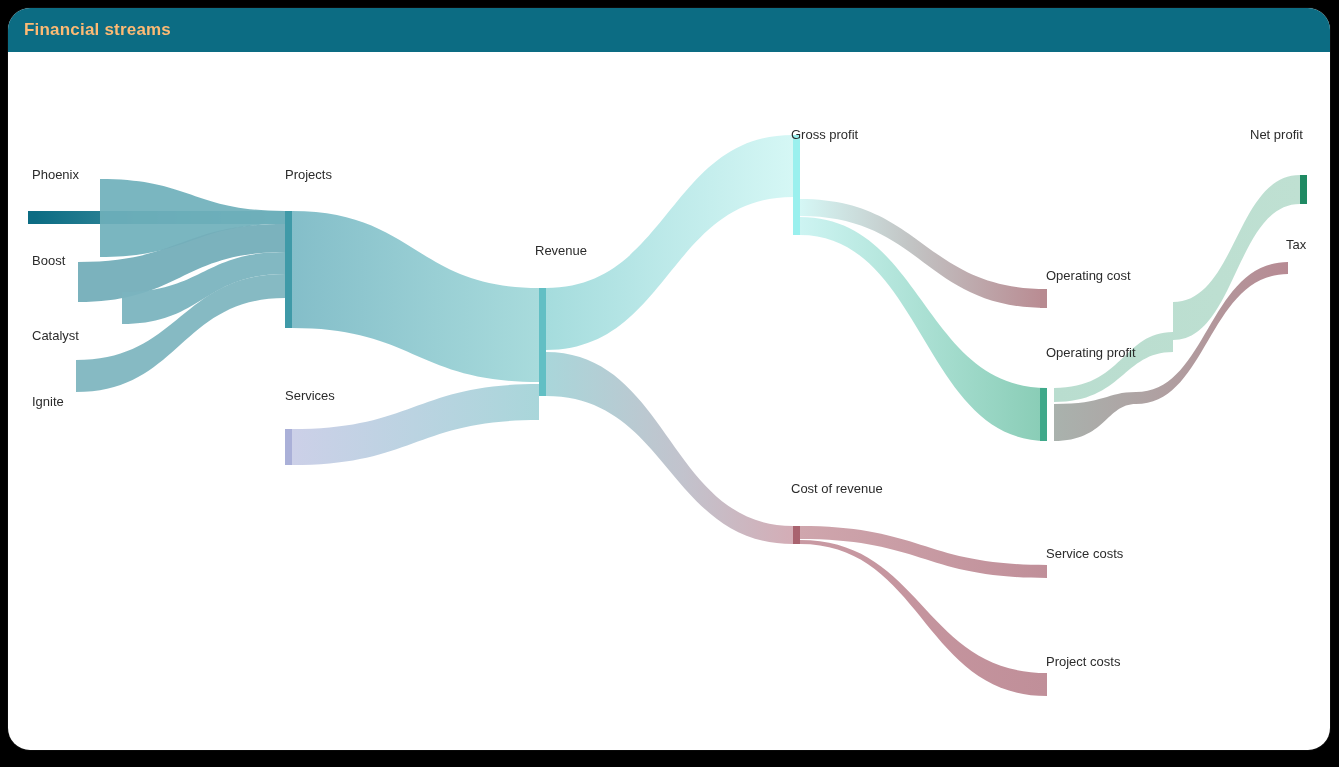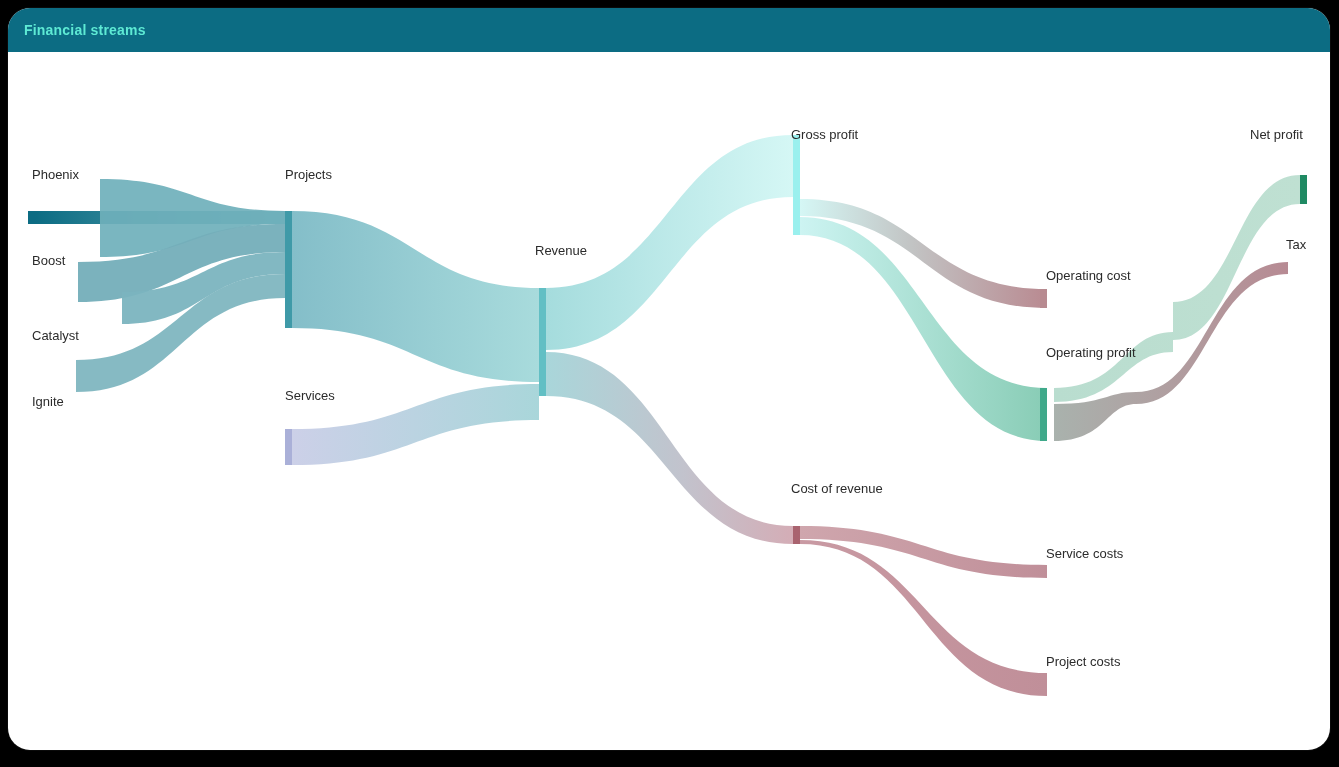--- a/index.html
+++ b/index.html
@@ -7,21 +7,21 @@
   #card{
     position:absolute;left:8px;top:8px;width:1322px;height:742px;
     background:#ffffff;border-radius:22px;overflow:hidden;
     box-shadow:0 0 0 1px rgba(255,255,255,0.04);
   }
   #header{
     position:absolute;left:0;top:0;width:100%;height:44px;
     background:#0c6c83;display:flex;align-items:center;
   }
   #header .title{
-    color:#5eead4;font-size:14px;font-weight:bold;letter-spacing:0.2px;
+    color:#fdba74;font-size:17px;font-weight:bold;letter-spacing:0.2px;
     margin-left:16px;
   }
   #plot{position:absolute;left:0;top:44px;width:1322px;height:698px;}
   svg{display:block;}
   .nodelabel{
     font-family:"Liberation Sans",sans-serif;font-size:13px;fill:#2b2b2b;
   }
 </style>
 </head>
 <body>

